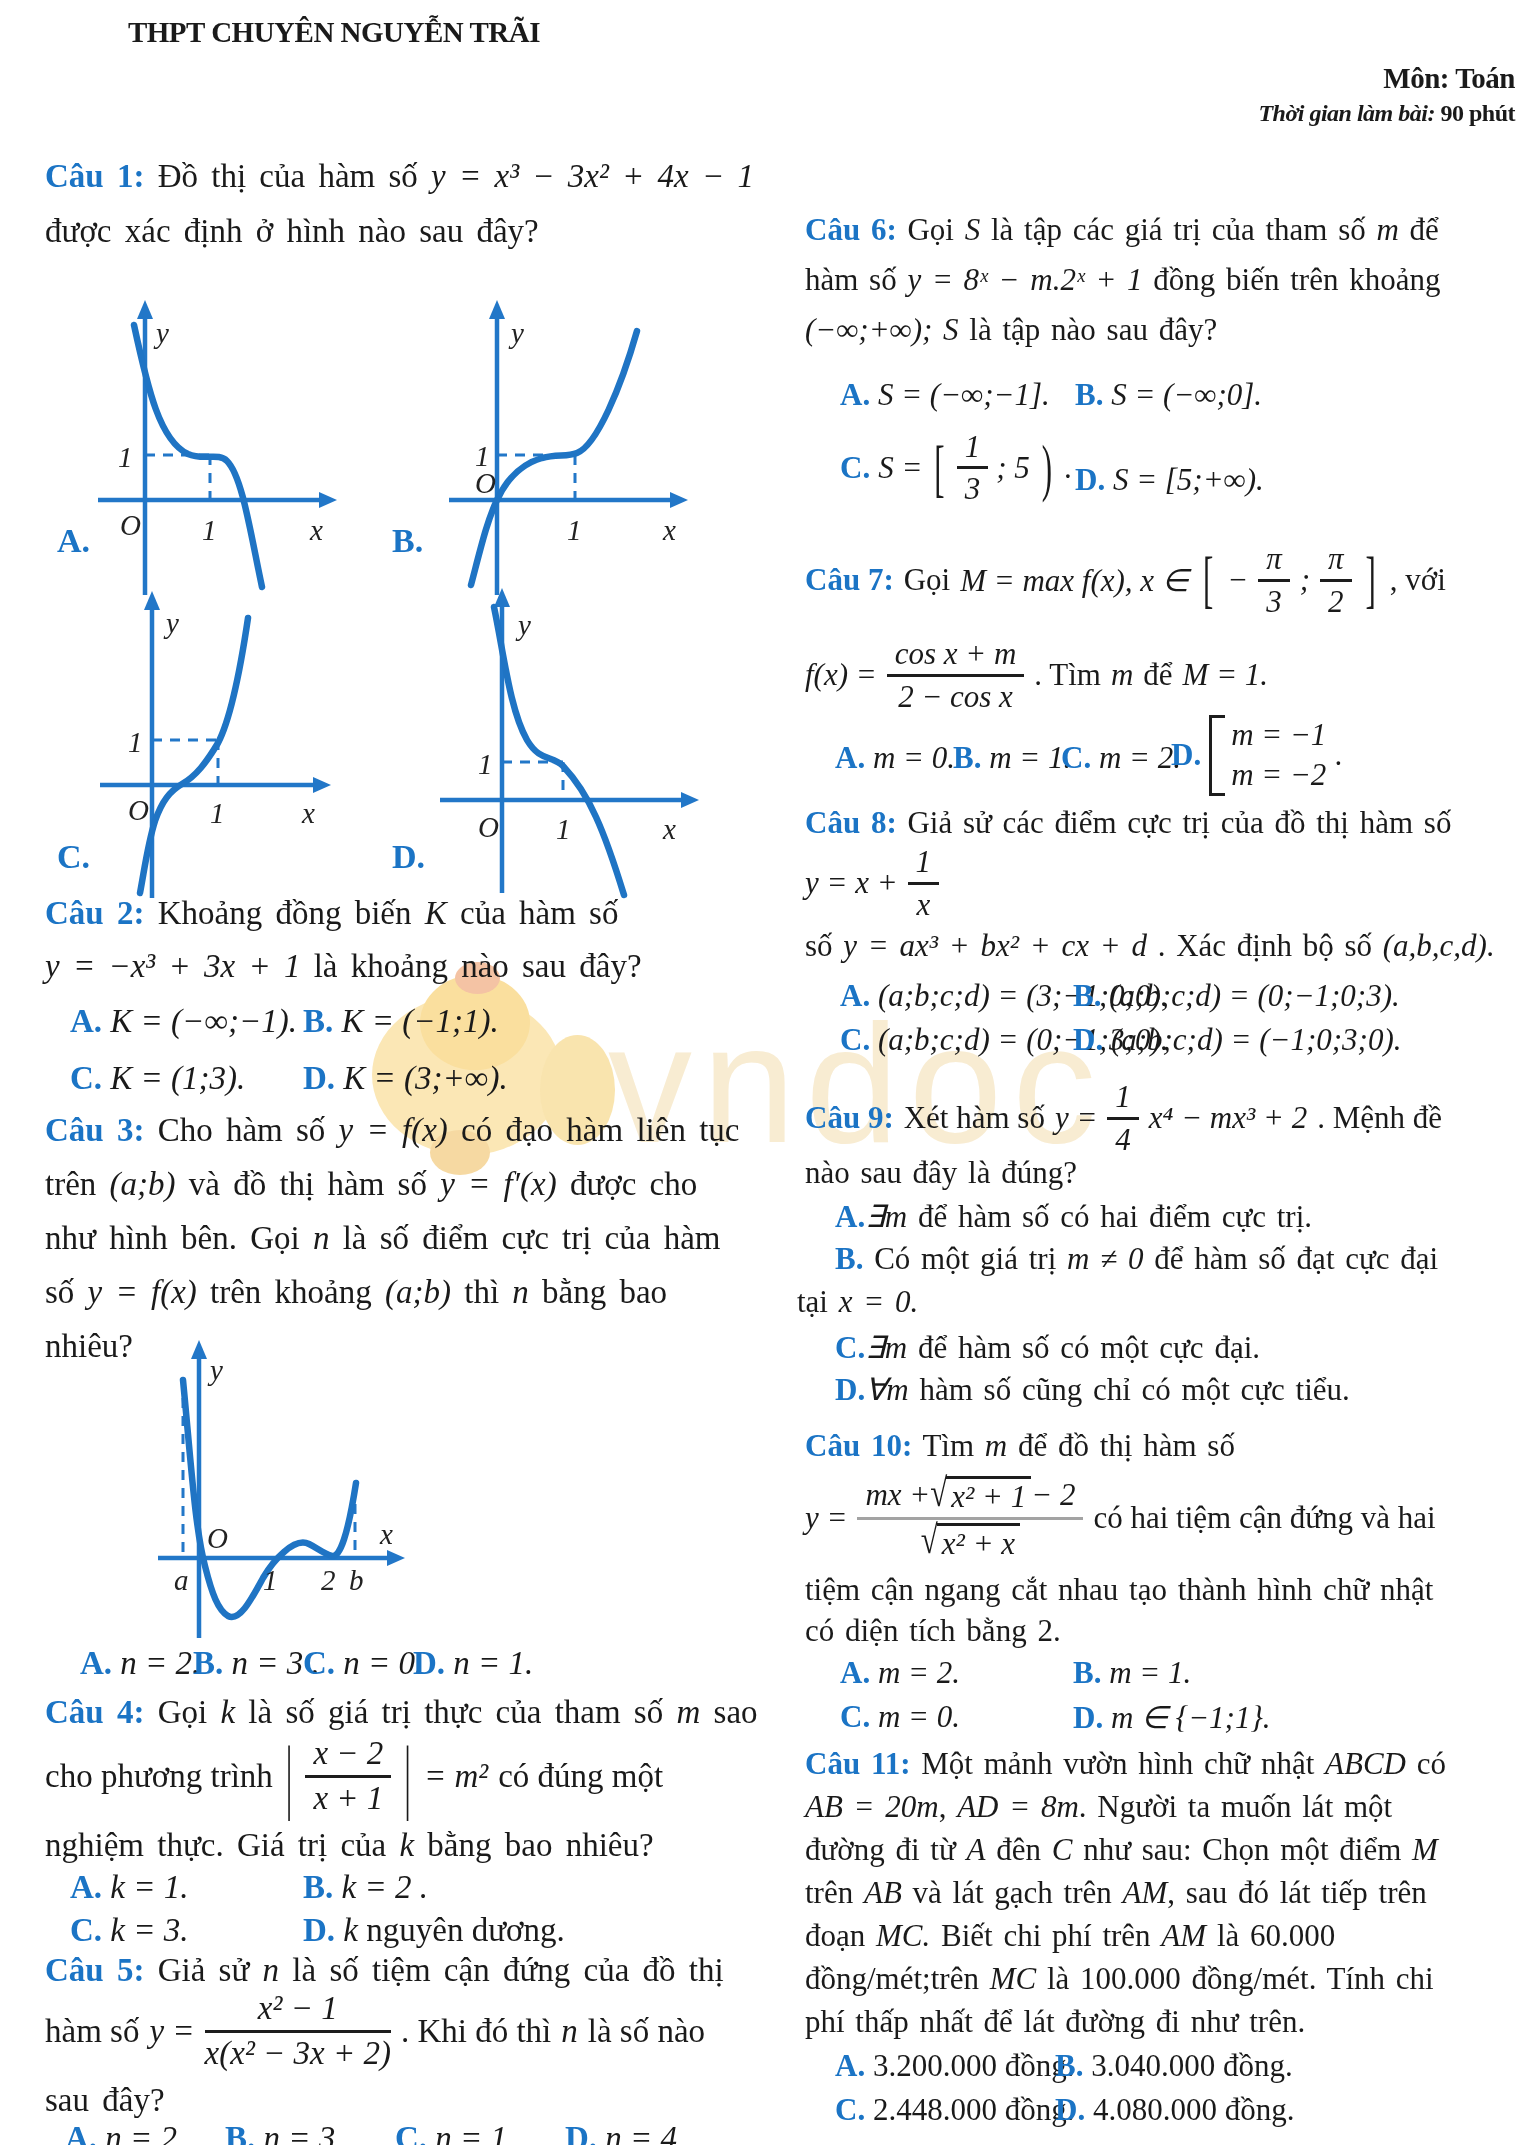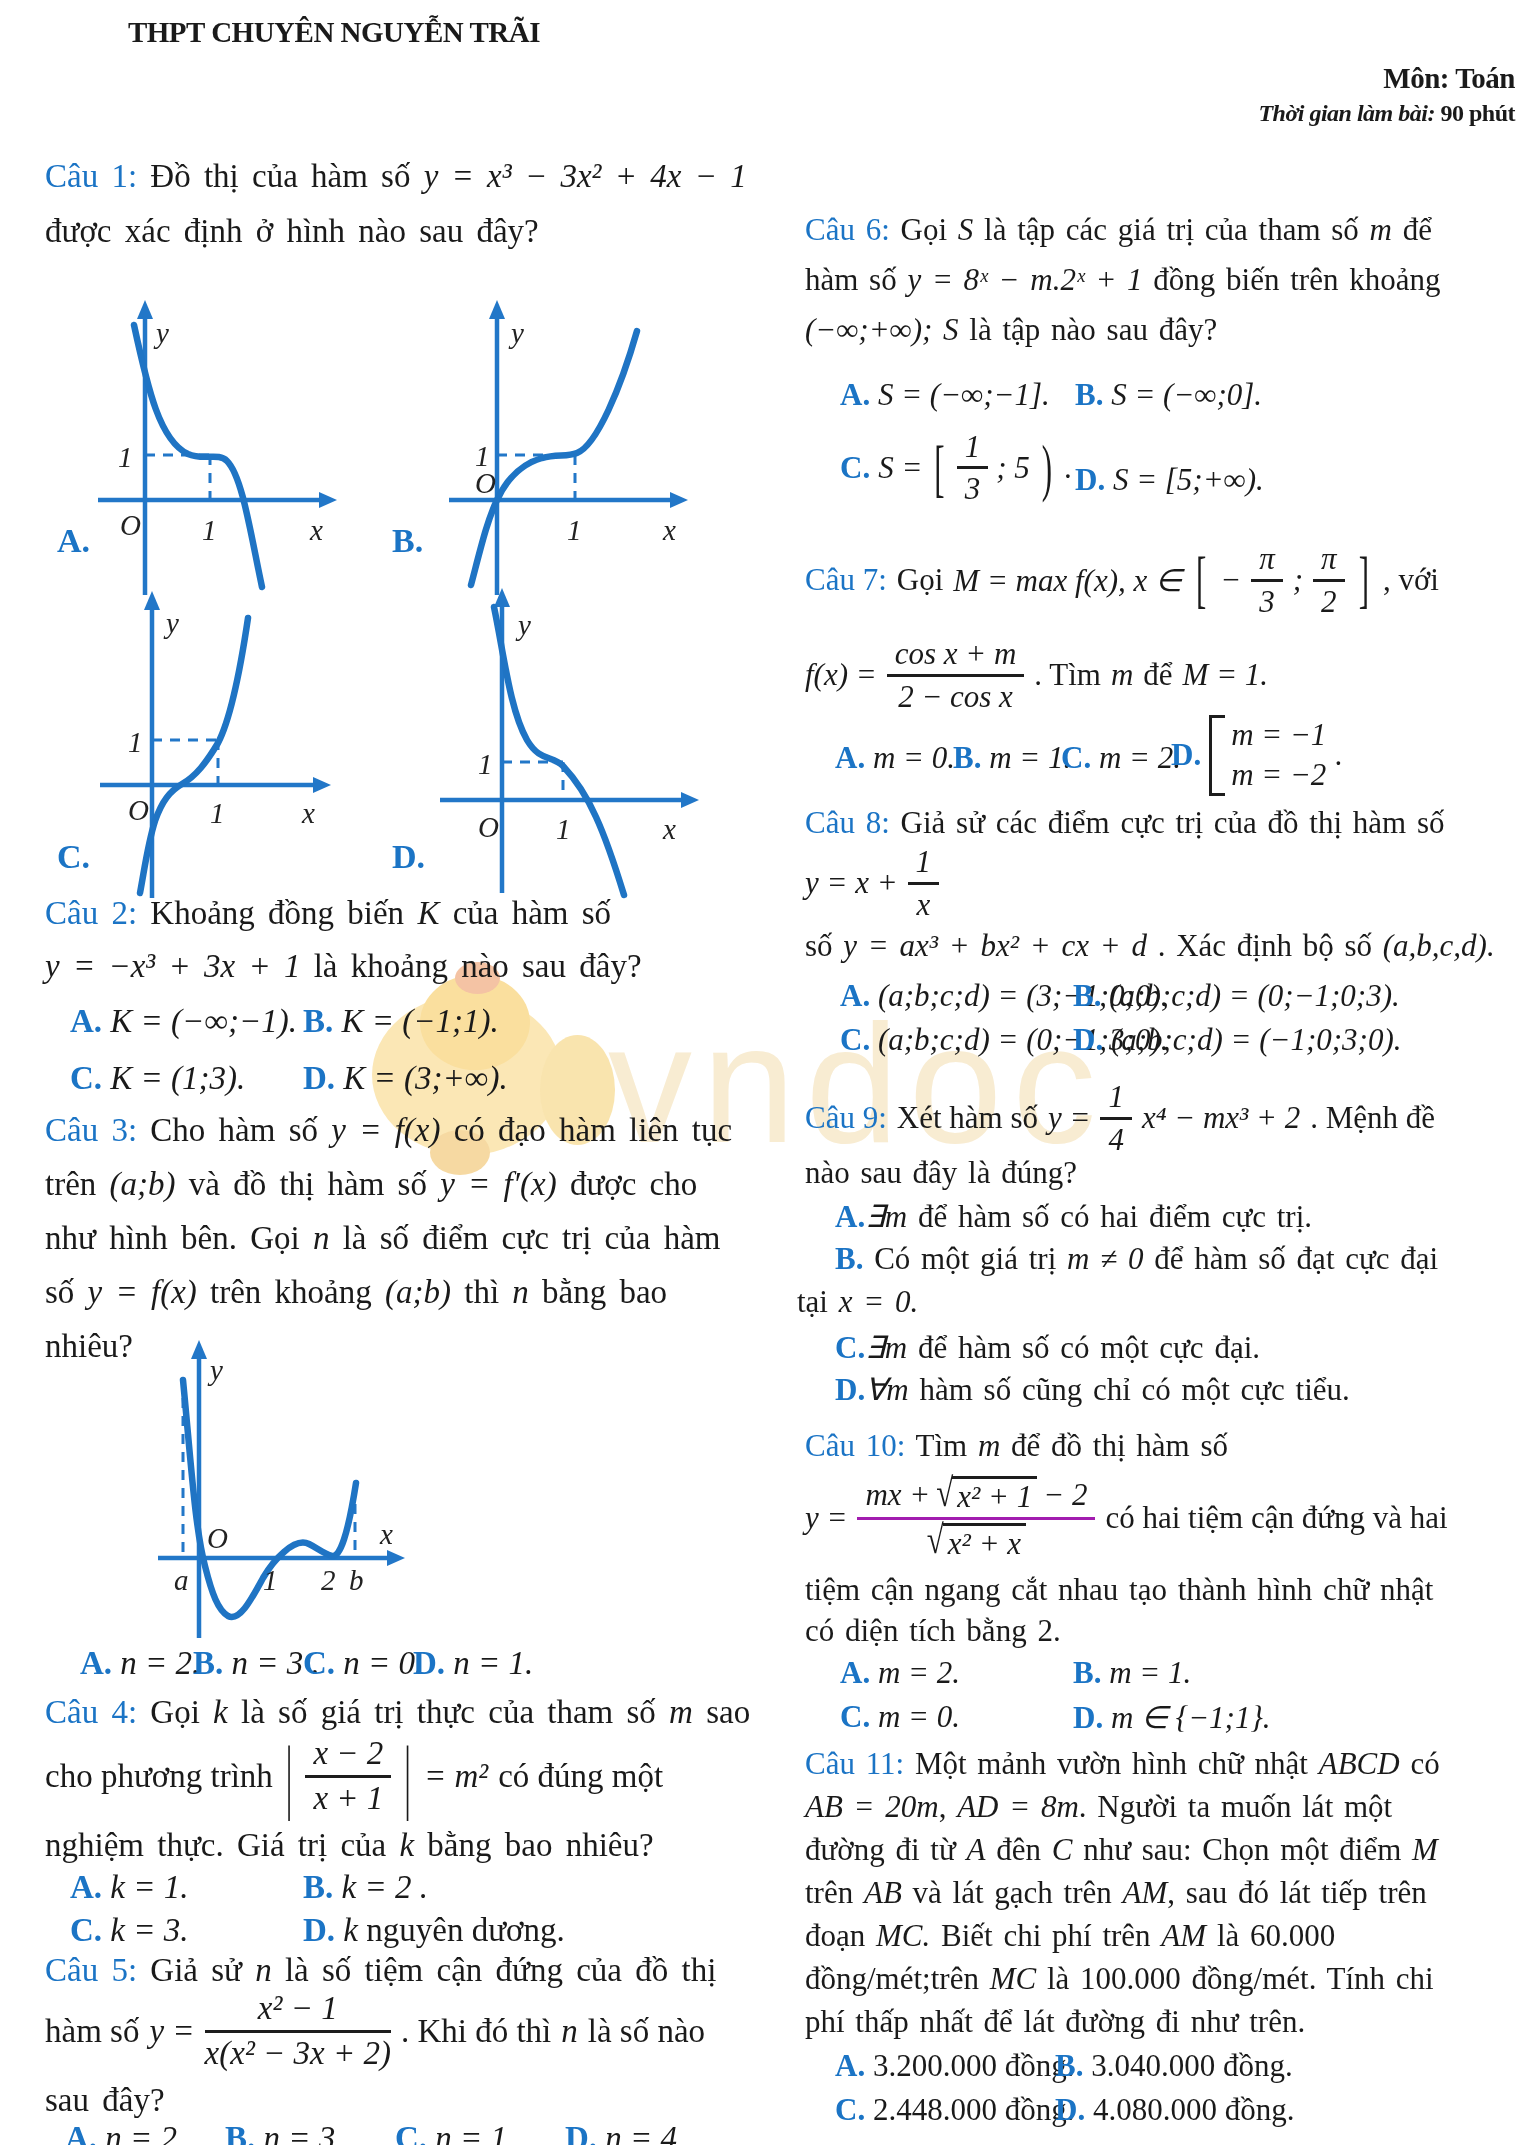--- a/index.html
+++ b/index.html
@@ -13,32 +13,32 @@
   
   .hdr{position:absolute;z-index:2;font-weight:bold;letter-spacing:-0.5px;text-align:right;white-space:nowrap}
   
   .col{position:absolute;top:0;z-index:2}
   #colL{left:45px;width:740px;font-size:33px}
   #colR{left:805px;width:712px;font-size:31px}
   .ln{position:absolute;left:0;white-space:nowrap}
   #colL .ln{word-spacing:5px}
   #colR .ln{word-spacing:3px}
   .lnf{position:absolute;left:0;display:flex;align-items:center;column-gap:10px;white-space:nowrap}
-  .ql{color:#1b74c5;font-weight:normal}
+  .ql{color:#1b74c5;font-weight:bold}
   .ok{color:#1b74c5;font-weight:bold}
   .m{font-style:italic}
   .row{position:absolute;left:0;width:100%}
   .opt{position:absolute;top:0;white-space:nowrap}
   .optf{position:absolute;top:0;display:flex;align-items:center;column-gap:8px;white-space:nowrap}
   
   .frac{display:inline-flex;flex-direction:column;text-align:center;vertical-align:middle;
         font-style:italic;line-height:1.08}
   .frac .fn{padding:0 8px 3px;border-bottom:3px solid #1d1d1d}
   .frac .fd{padding-top:3px}
-  .fnrow{display:flex;align-items:center;justify-content:center;column-gap:6px;padding:0 8px 3px;border-bottom:3px solid #a21caf}
+  .fnrow{display:flex;align-items:center;justify-content:center;padding:0 8px 3px;border-bottom:3px solid #a3a3a3}
   .tb{display:inline-block;font-style:normal;transform:scaleY(2.05);margin:0 4px}
   .tb3{display:inline-block;font-style:normal;transform:scaleY(2.5);margin:0 3px}
   .sqrt{display:inline-flex;align-items:flex-start;font-style:italic}
   .sqrt .rs{font-style:normal;transform:scaleY(1.3);margin-right:-1px}
   .sqrt .rc{border-top:3px solid #1d1d1d;padding:1px 5px 0}
   .sys{display:inline-flex;align-items:center}
   .sysbr{align-self:stretch;width:13px;border:3px solid #1d1d1d;border-right:none;margin-right:6px}
   .syscol{display:inline-flex;flex-direction:column;line-height:1.3}
   
   .gsvg{position:absolute}

